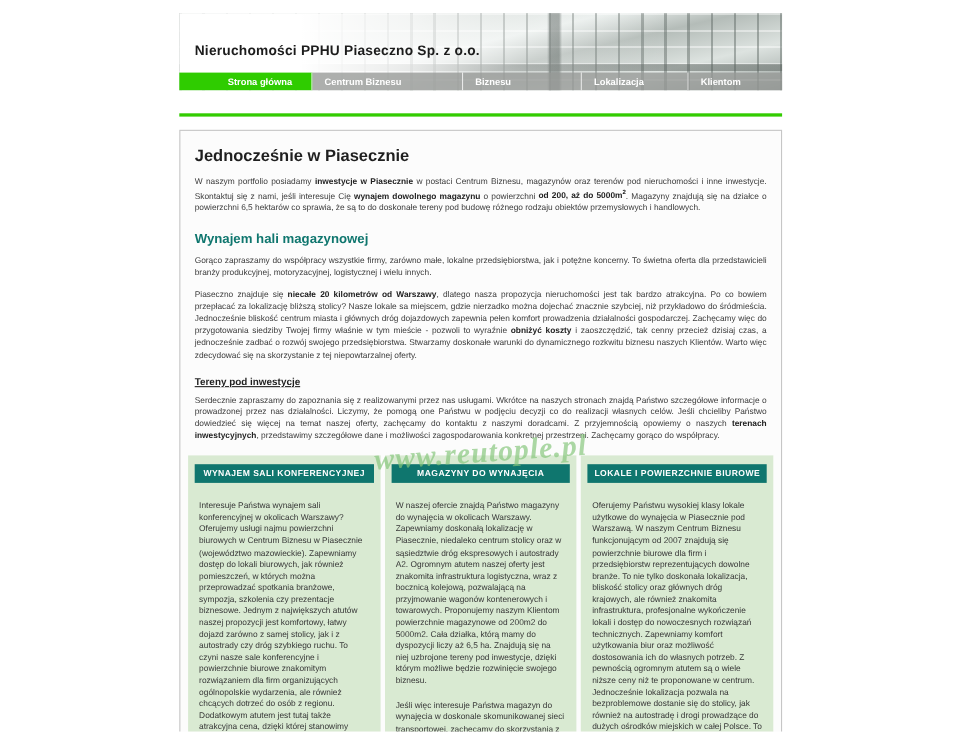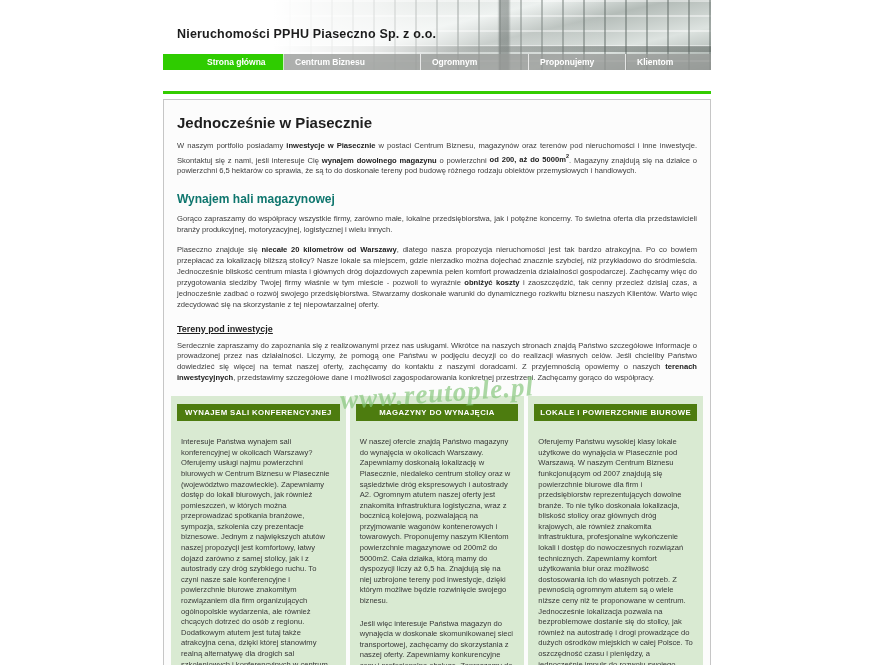--- a/index.html
+++ b/index.html
@@ -1,20 +1,20 @@
 <!DOCTYPE html>
 <html lang="pl"><head>
 <meta charset="utf-8">
 <style>
   html,body{margin:0;padding:0;}
   body{background:#ffffff;font-family:"Liberation Sans",sans-serif;}
   .page{width:874px;height:665px;overflow:hidden;background:#ffffff;position:relative;}
 
   
-  .banner{position:relative;width:548px;height:94px;margin:0 auto;}
+  .banner{position:relative;width:548px;height:94px;margin:12px auto;}
   .banner-photo{position:absolute;left:0;top:0;width:548px;height:70px;
     background:
       linear-gradient(90deg,#ffffff 0%,#ffffff 20%,rgba(255,255,255,.78) 38%,rgba(255,255,255,.3) 58%,rgba(255,255,255,0) 82%),
       linear-gradient(180deg,rgba(0,0,0,0) 0 66%,rgba(88,96,92,.5) 66% 75%,rgba(0,0,0,0) 75%),
       linear-gradient(90deg,rgba(0,0,0,0) 0 61%,rgba(60,70,66,.55) 61.5% 63%,rgba(0,0,0,0) 63.5%),
       repeating-linear-gradient(90deg,rgba(100,110,106,.5) 0 2px,rgba(0,0,0,0) 2px 21px),
       repeating-linear-gradient(180deg,rgba(255,255,255,.45) 0 2px,rgba(0,0,0,0) 2px 15px),
       linear-gradient(167deg,#aeb6b2 0%,#cfd6d2 30%,#e9eeec 46%,#b4bcb8 60%,#dde3e0 78%,#9aa39f 100%);}
   .site-title{position:absolute;left:14px;top:27px;font-size:12.5px;font-weight:bold;color:#1c1c1c;letter-spacing:.2px;}
   .nav{position:absolute;left:0;top:54px;width:548px;height:16px;display:flex;z-index:2;}
@@ -31,41 +31,41 @@
   h1.page-h{font-size:15px;font-weight:bold;color:#1f1f1f;margin:13px 0 10px;}
   h2.page-h{font-size:12px;font-weight:bold;color:#0f766e;margin:15px 0 8px;}
   h3.page-h{font-size:9px;font-weight:bold;color:#1f1f1f;margin:13px 0 7px;text-decoration:underline;}
   p.body-p{font-size:7.6px;line-height:10.9px;color:#3c3c3c;margin:0 0 9px;text-align:justify;}
   p.body-p b{color:#222222;}
   sup{font-size:5.5px;}
 
   
   .columns{position:relative;margin:12px -6px 0;display:flex;gap:4px;min-height:281px;}
   .col{flex:1;background:#d9ead2;}
-  .col-head{margin:8px 6px 0;background:#4d7c0f;color:#ffffff;font-size:7.8px;font-weight:bold;
+  .col-head{margin:8px 6px 0;background:#0f766e;color:#ffffff;font-size:7.8px;font-weight:bold;
             text-align:center;height:17px;line-height:17px;letter-spacing:.4px;white-space:nowrap;overflow:hidden;}
   .col-body{padding:16px 10px 8px;font-size:7.6px;line-height:10.6px;color:#373737;text-align:left;}
   .col-body p{margin:0 0 12px;}
   .watermark{position:absolute;top:-18px;left:50%;transform:translateX(-50%) rotate(-4deg);
              font-family:"Liberation Serif",serif;font-style:italic;font-weight:bold;font-size:27px;
              color:rgba(133,198,122,.68);letter-spacing:1px;z-index:5;pointer-events:none;}
 </style>
 </head>
 <body>
 
 <div class="page">
 
   <div class="banner">
     <div class="banner-photo"></div>
     <div class="site-title">Nieruchomości PPHU Piaseczno Sp. z o.o.</div>
     <div class="nav">
       <div class="tab t0 active">Strona główna</div>
       <div class="tab t1">Centrum Biznesu</div>
-      <div class="tab t2">Ogromnym</div>
-      <div class="tab t3">Proponujemy</div>
+      <div class="tab t2">Biznesu</div>
+      <div class="tab t3">Lokalizacja</div>
       <div class="tab t4">Klientom</div>
     </div>
     <div class="green-line"></div>
   </div>
 
   <div class="content-box">
     <h1 class="page-h">Jednocześnie w Piasecznie</h1>
 
     <p class="body-p"><span>W naszym portfolio posiadamy </span><b>inwestycje w Piasecznie</b><span> w postaci Centrum Biznesu, magazynów oraz terenów pod nieruchomości i inne inwestycje. Skontaktuj się z nami, jeśli interesuje Cię </span><b>wynajem dowolnego magazynu</b><span> o powierzchni </span><b><span>od 200, aż do 5000m</span><sup>2</sup></b><span>. Magazyny znajdują się na działce o powierzchni 6,5 hektarów co sprawia, że są to do doskonałe tereny pod budowę różnego rodzaju obiektów przemysłowych i handlowych.</span></p>
 

